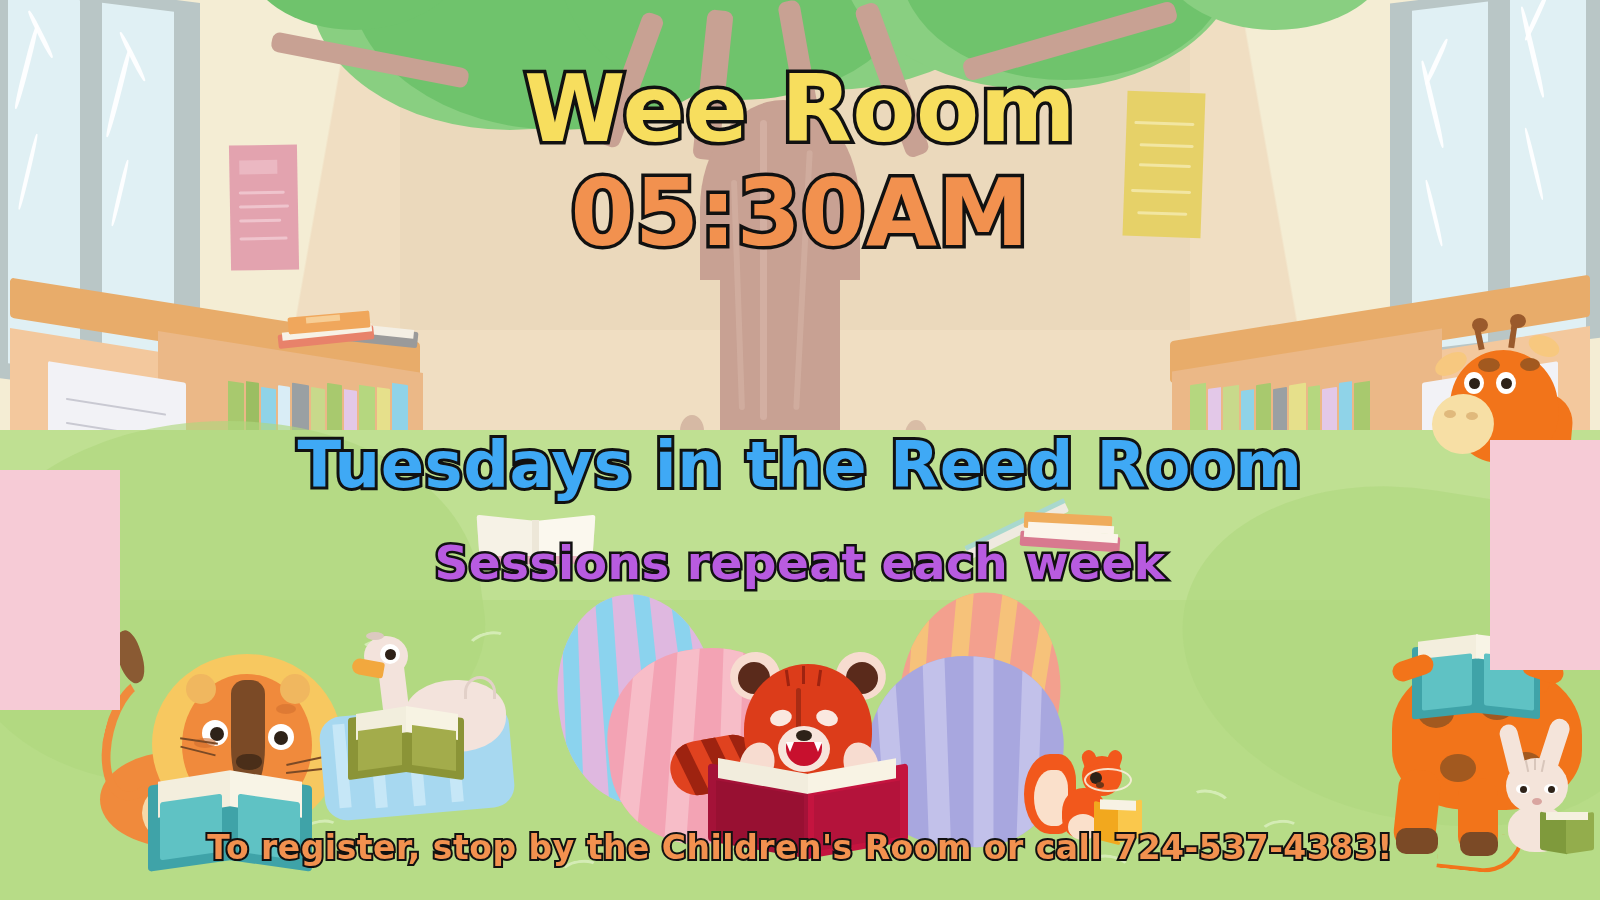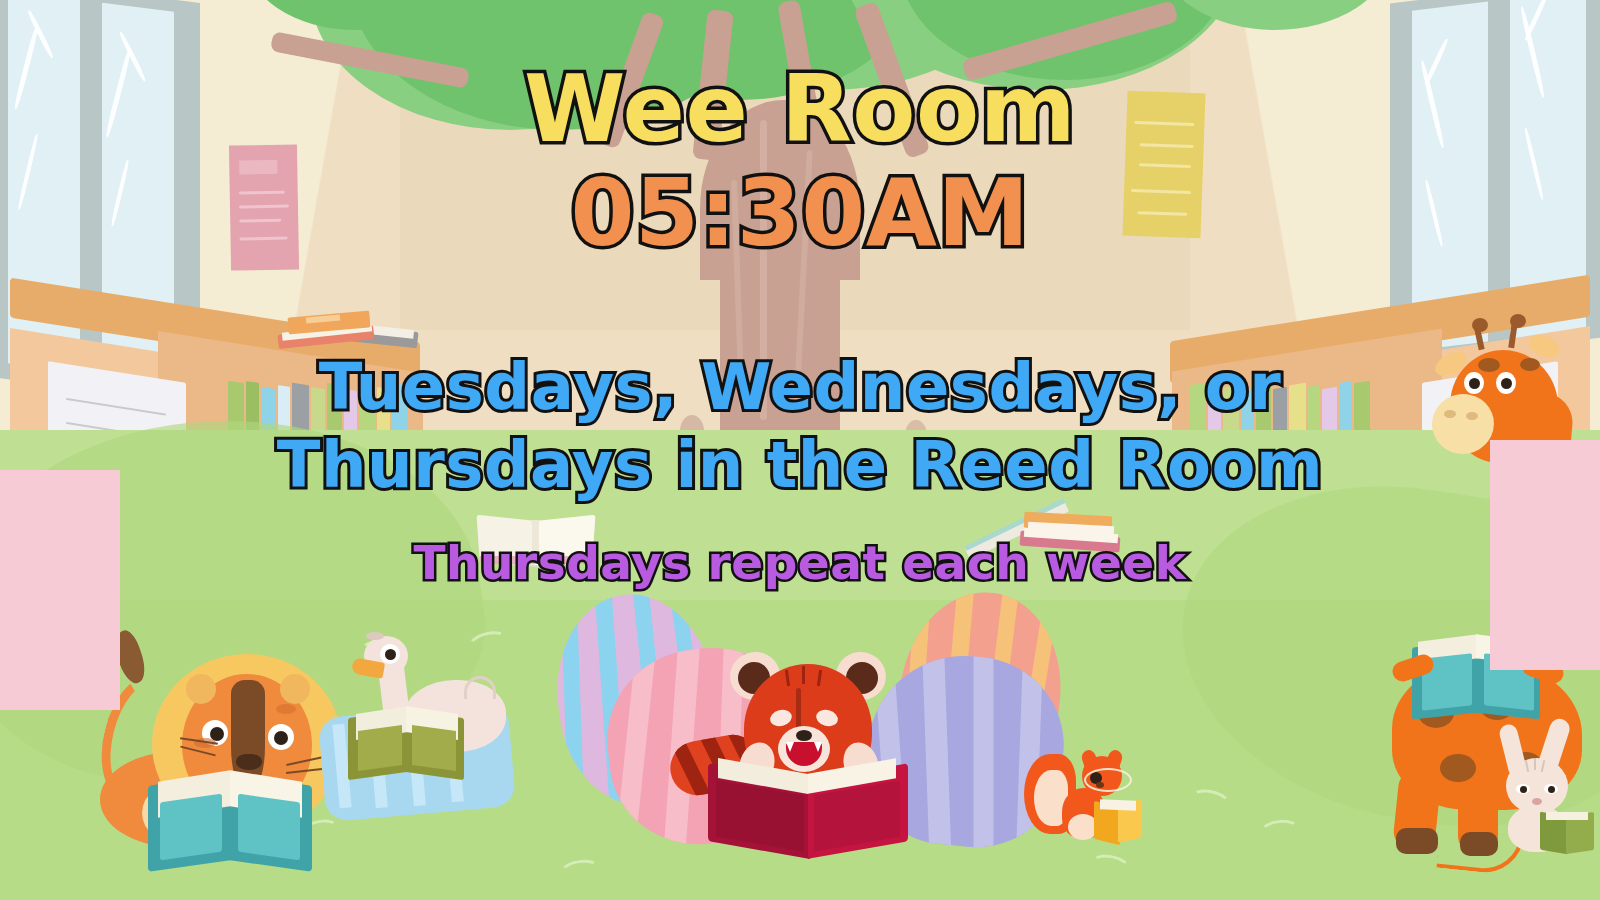--- a/index.html
+++ b/index.html
@@ -511,17 +511,17 @@
     <div style="position:absolute;left:22px;top:88px;width:58px;height:46px;background:#F4E4DA;border-radius:46%;"></div>
     <div style="position:absolute;left:54px;top:94px;width:54px;height:42px;">
       <div style="position:absolute;left:0;top:2px;width:28px;height:38px;background:#7F9A3C;transform:skewY(10deg);border-radius:2px;"></div>
       <div style="position:absolute;left:26px;top:2px;width:28px;height:38px;background:#93AD4C;transform:skewY(-8deg);border-radius:2px;"></div>
       <div style="position:absolute;left:6px;top:0px;width:42px;height:8px;background:#F5F0E0;"></div>
     </div>
   </div>
 
   <div class="txt title1">Wee Room</div>
   <div class="txt title2">05:30AM</div>
-  <div class="txt line-blue blue1">Tuesdays, Wednesdays, or</div>
-  <div class="txt line-blue blue2">Thursdays in the Reed Room</div>
-  <div class="txt purple">Thursdays repeat each week</div>
+  <div class="txt line-blue blue2">Tuesdays in the Reed Room</div>
+  <div class="txt purple">Sessions repeat each week</div>
+  <div class="txt footer">To register, stop by the Children's Room or call 724-537-4383!</div>
 
 </div>
 
 </body></html>

